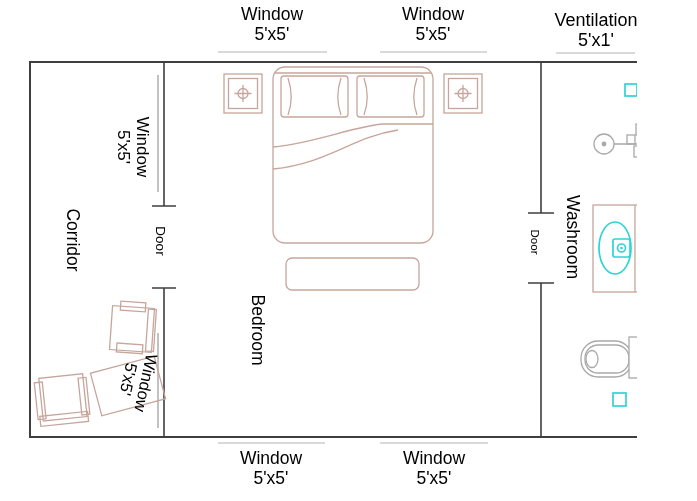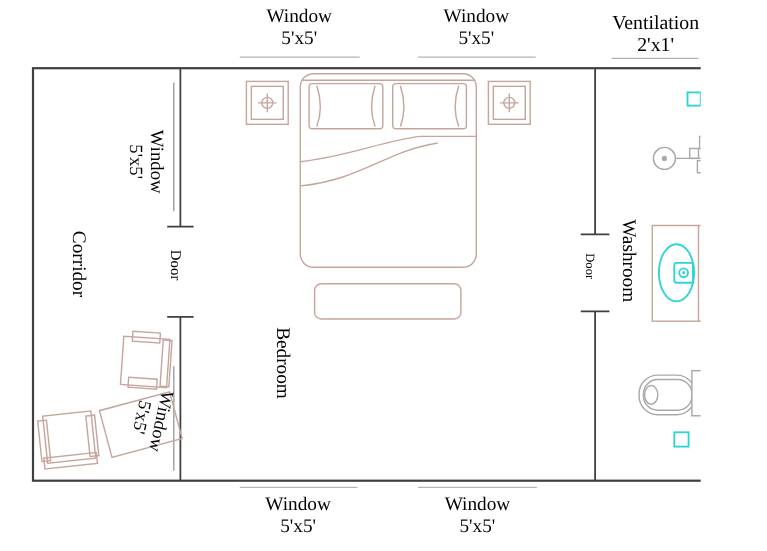--- a/index.html
+++ b/index.html
@@ -1,18 +1,18 @@
 <!DOCTYPE html>
 <html style="--background: #ffffff; --wall: #3f3f3f; --furniture: #c6a69c; --fixture: #a9a9a9; --cyan: #2fd4d6; --window_line: #999999; --annotation_line: #b4b4b4; --text: #000000;"><head>
 <meta charset="utf-8">
 <style>
   html,body{margin:0;padding:0;background:#fff;}
   #plan{
     position:relative;width:637px;height:501px;background:var(--background,#fff);
-    font-family:Liberation Serif, serif;overflow:hidden;
+    font-family:Liberation Sans, sans-serif;overflow:hidden;
   }
   #plan svg{position:absolute;left:0;top:0;}
   
   .wall{stroke:var(--wall,#3f3f3f);stroke-width:2;fill:none}
   .iwall{stroke:var(--wall,#3f3f3f);stroke-width:1.6;fill:none}
   .winline{stroke:var(--window_line,#999999);stroke-width:1.2;fill:none}
   .annline{stroke:var(--annotation_line,#b4b4b4);stroke-width:1.1;fill:none}
   .tan{stroke:var(--furniture,#c6a69c);stroke-width:1.3;fill:none}
   .fix{stroke:var(--fixture,#a9a9a9);stroke-width:1.3;fill:none}
   .fixdot{fill:var(--fixture,#a9a9a9);stroke:none}
@@ -137,21 +137,21 @@
   <div class="lbl lbl-h" id="lbl-win-t1" style="left:272px;top:5px;">
     <div>Window</div>
     <div>5'x5'</div>
   </div>
   <div class="lbl lbl-h" id="lbl-win-t2" style="left:433px;top:5px;">
     <div>Window</div>
     <div>5'x5'</div>
   </div>
   <div class="lbl lbl-h" id="lbl-vent" style="left:596px;top:10px;">
     <div>Ventilation</div>
-    <div>2'x1'</div>
+    <div>5'x1'</div>
   </div>
   <div class="lbl lbl-h" id="lbl-win-b1" style="left:271px;top:449px;">
     <div>Window</div>
     <div>5'x5'</div>
   </div>
   <div class="lbl lbl-h" id="lbl-win-b2" style="left:434px;top:449px;">
     <div>Window</div>
     <div>5'x5'</div>
   </div>
 

